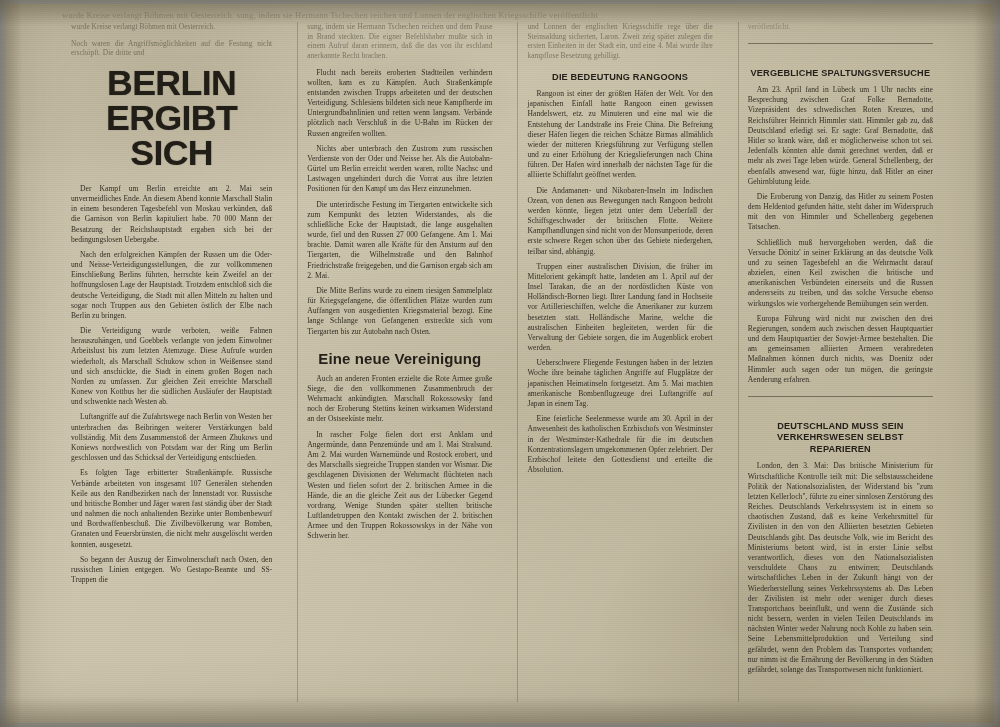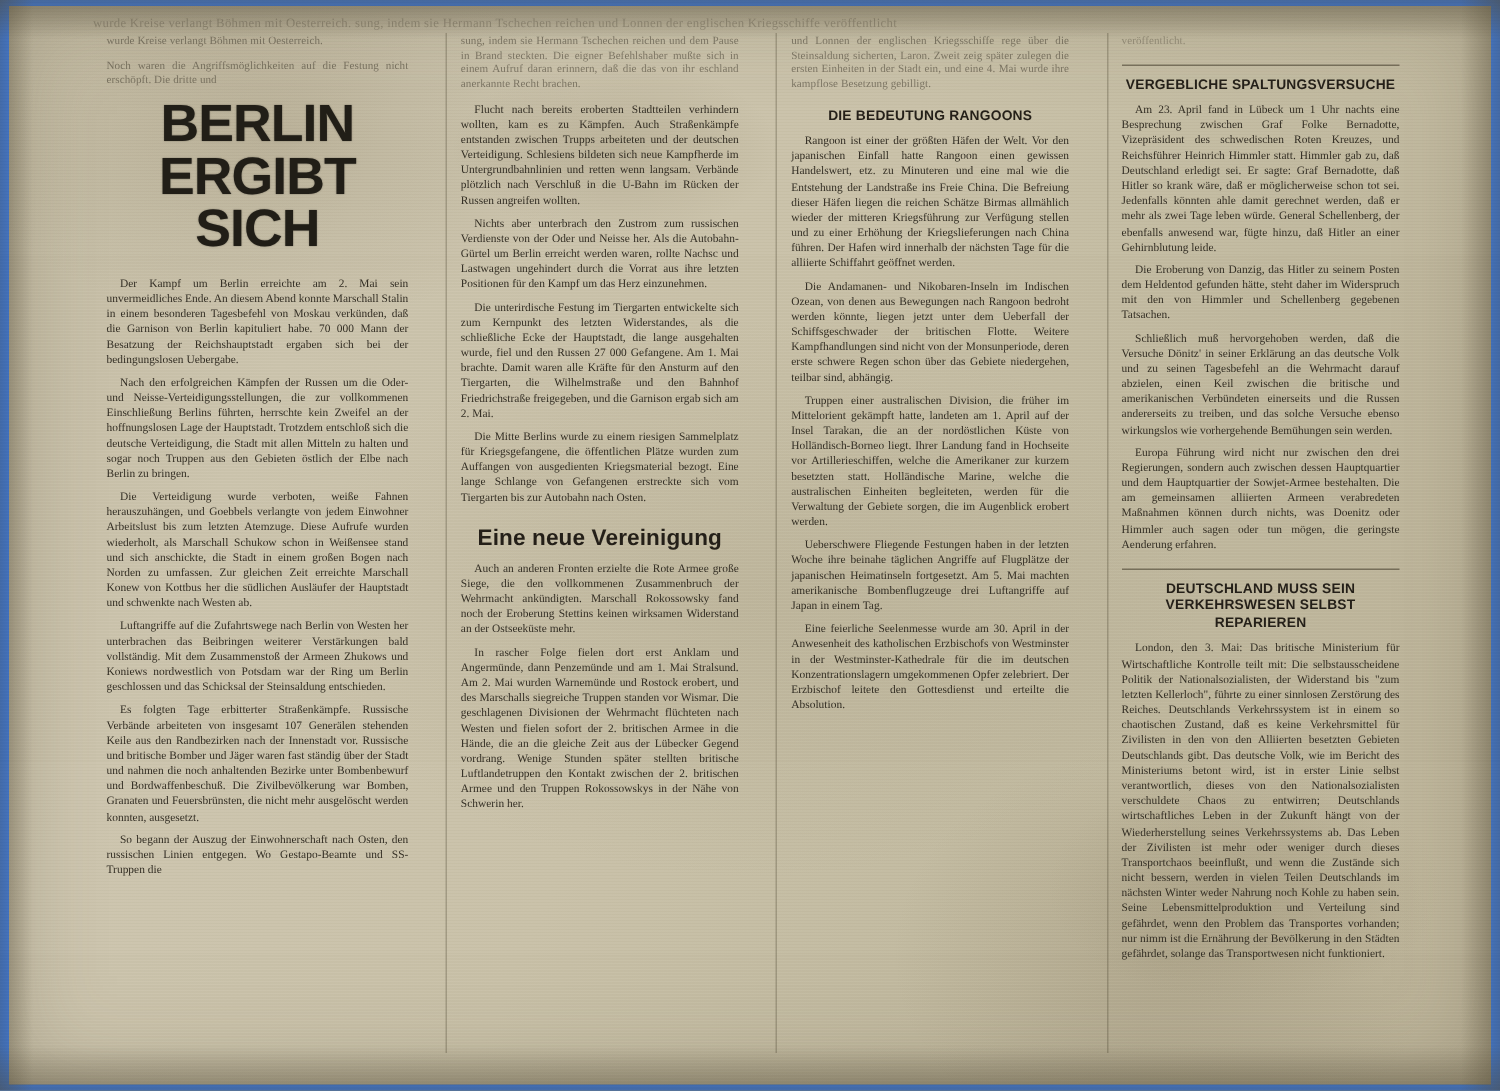--- a/index.html
+++ b/index.html
@@ -5,21 +5,21 @@
   html, body {
     margin: 0;
     padding: 0;
     background: #6f6a5c;
   }
   #page {
     position: relative;
     width: 1000px;
     height: 727px;
     overflow: hidden;
-    background: #3b82f6;
+    background: #a3a3a3;
     font-family: "Liberation Serif", serif;
   }
   
   #paper {
     position: absolute;
     left: 6px;
     top: 4px;
     width: 988px;
     height: 719px;
     background:
@@ -134,21 +134,21 @@
     font-weight: bold;
     font-size: 9.2px;
     text-align: center;
     margin: 11px 0 6px 0;
     color: #241f18;
     letter-spacing: .15px;
     line-height: 1.25;
   }
   h3.minihead.rule {
     border-top: 1px solid rgba(60,52,36,0.55);
-    padding-top: 7px;
+    padding-top: 24px;
   }
 
   p.body {
     font-size: 7.6px;
     line-height: 1.34;
     text-align: justify;
     margin: 0 0 5px 0;
     text-indent: 9px;
     color: #332e24;
     letter-spacing: .02px;
@@ -189,21 +189,21 @@
 
       <div class="col c1">
         <p class="partial">wurde  Kreise  verlangt  Böhmen  mit  Oesterreich.</p>
         <p class="partial">Noch  waren  die  Angriffsmöglichkeiten  auf die Festung nicht erschöpft. Die dritte und</p>
 
         <h1 class="headline">BERLIN ERGIBT SICH</h1>
 
         <p class="body">Der Kampf um Berlin erreichte am 2. Mai sein unvermeidliches Ende. An diesem Abend konnte Marschall Stalin in einem besonderen Tagesbefehl von Moskau verkünden, daß die Garnison von Berlin kapituliert habe. 70 000 Mann der Besatzung der Reichshauptstadt ergaben sich bei der bedingungslosen Uebergabe.</p>
         <p class="body">Nach den erfolgreichen Kämpfen der Russen um die Oder- und Neisse-Verteidigungsstellungen, die zur vollkommenen Einschließung Berlins führten, herrschte kein Zweifel an der hoffnungslosen Lage der Hauptstadt. Trotzdem entschloß sich die deutsche Verteidigung, die Stadt mit allen Mitteln zu halten und sogar noch Truppen aus den Gebieten östlich der Elbe nach Berlin zu bringen.</p>
         <p class="body">Die Verteidigung wurde verboten, weiße Fahnen herauszuhängen, und Goebbels verlangte von jedem Einwohner Arbeitslust bis zum letzten Atemzuge. Diese Aufrufe wurden wiederholt, als Marschall Schukow schon in Weißensee stand und sich anschickte, die Stadt in einem großen Bogen nach Norden zu umfassen. Zur gleichen Zeit erreichte Marschall Konew von Kottbus her die südlichen Ausläufer der Hauptstadt und schwenkte nach Westen ab.</p>
-        <p class="body">Luftangriffe auf die Zufahrtswege nach Berlin von Westen her unterbrachen das Beibringen weiterer Verstärkungen bald vollständig. Mit dem Zusammenstoß der Armeen Zhukows und Koniews nordwestlich von Potsdam war der Ring um Berlin geschlossen und das Schicksal der Steinsaldung entschieden.</p>
+        <p class="body">Luftangriffe auf die Zufahrtswege nach Berlin von Westen her unterbrachen das Beibringen weiterer Verstärkungen bald vollständig. Mit dem Zusammenstoß der Armeen Zhukows und Koniews nordwestlich von Potsdam war der Ring um Berlin geschlossen und das Schicksal der Verteidigung entschieden.</p>
         <p class="body">Es folgten Tage erbitterter Straßenkämpfe. Russische Verbände arbeiteten von insgesamt 107 Generälen stehenden Keile aus den Randbezirken nach der Innenstadt vor. Russische und britische Bomber und Jäger waren fast ständig über der Stadt und nahmen die noch anhaltenden Bezirke unter Bombenbewurf und Bordwaffenbeschuß. Die Zivilbevölkerung war Bomben, Granaten und Feuersbrünsten, die nicht mehr ausgelöscht werden konnten, ausgesetzt.</p>
         <p class="body">So begann der Auszug der Einwohnerschaft nach Osten, den russischen Linien entgegen. Wo Gestapo-Beamte  und  SS-Truppen  die</p>
       </div>
 
       <div class="col c2">
         <p class="partial">sung, indem sie Hermann Tschechen reichen und dem Pause in Brand steckten. Die eigner Befehlshaber mußte sich in einem Aufruf daran erinnern, daß die das von ihr eschland anerkannte Recht brachen.</p>
 
         <p class="body">Flucht nach bereits eroberten Stadtteilen verhindern wollten, kam es zu Kämpfen. Auch Straßenkämpfe entstanden zwischen Trupps arbeiteten und der deutschen Verteidigung. Schlesiens bildeten sich neue Kampfherde im Untergrundbahnlinien und retten wenn langsam. Verbände plötzlich nach Verschluß in die U-Bahn  im  Rücken  der  Russen  angreifen wollten.</p>
         <p class="body">Nichts aber unterbrach den Zustrom zum russischen Verdienste von der Oder und Neisse her. Als die Autobahn-Gürtel um Berlin erreicht werden waren, rollte Nachsc und Lastwagen ungehindert durch die Vorrat aus ihre letzten Positionen für den Kampf um das Herz einzunehmen.</p>
         <p class="body">Die unterirdische Festung im Tiergarten entwickelte sich zum Kernpunkt des letzten Widerstandes, als die schließliche Ecke der Hauptstadt, die lange ausgehalten wurde, fiel und den Russen 27 000 Gefangene. Am 1. Mai brachte. Damit waren alle Kräfte für den Ansturm auf den Tiergarten, die Wilhelmstraße und den Bahnhof Friedrichstraße freigegeben, und die Garnison ergab sich am 2. Mai.</p>

